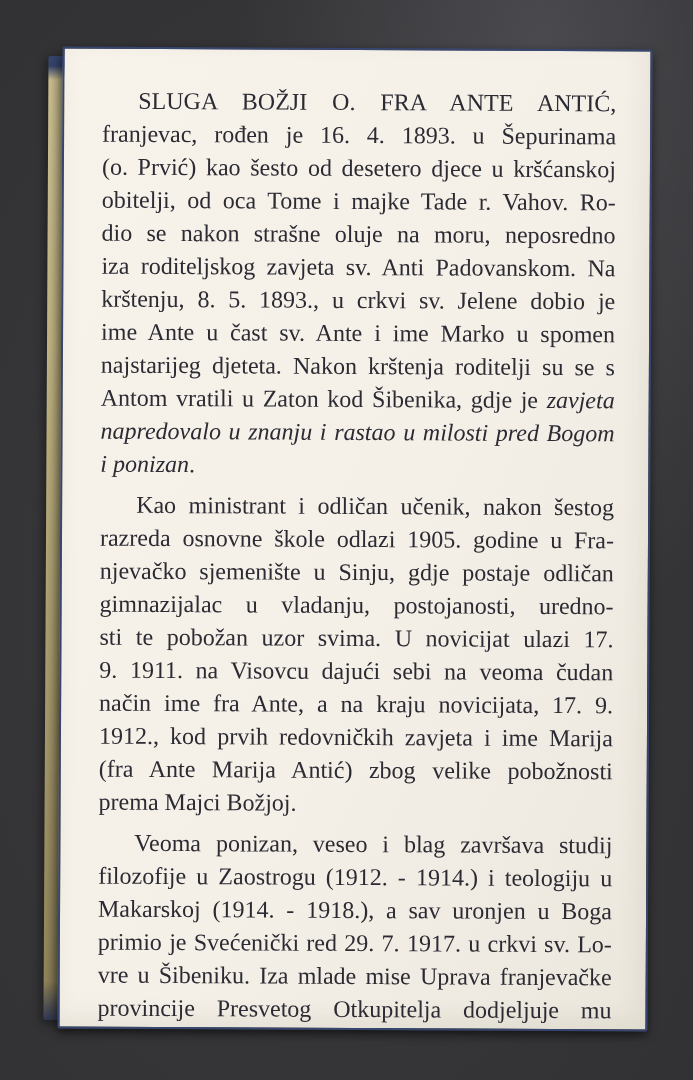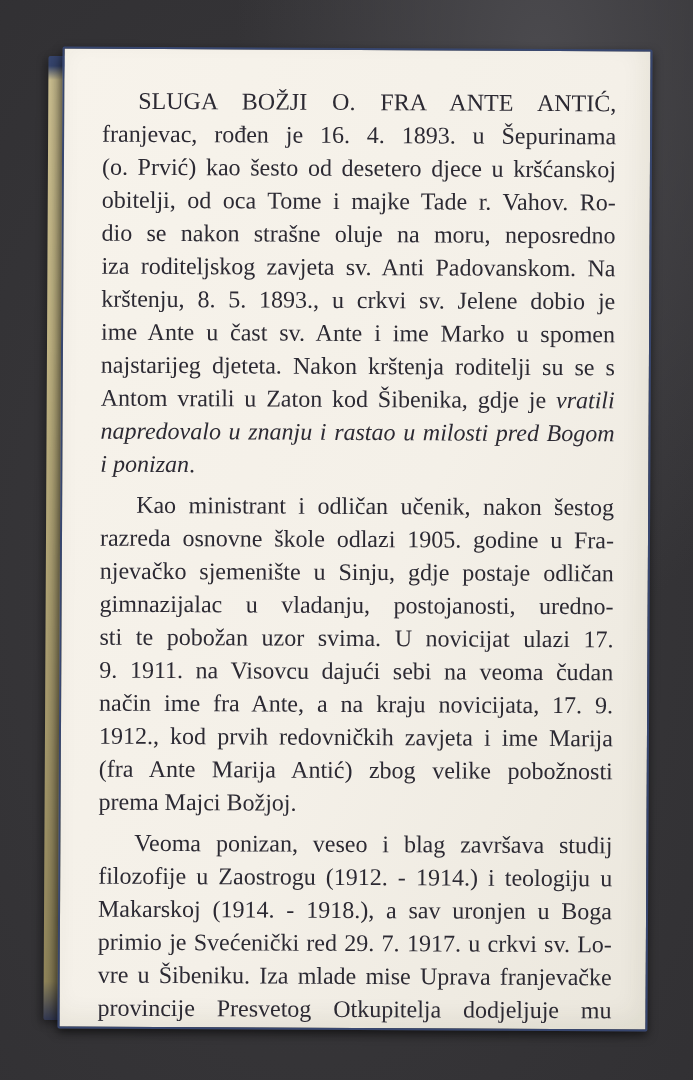--- a/index.html
+++ b/index.html
@@ -85,21 +85,21 @@
         <div class="para">
           <div class="line indent"><span>SLUGA BOŽJI O. FRA ANTE ANTIĆ,</span></div>
           <div class="line"><span>franjevac, rođen je 16. 4. 1893. u Šepurinama</span></div>
           <div class="line"><span>(o. Prvić) kao šesto od desetero djece u kršćanskoj</span></div>
           <div class="line"><span>obitelji, od oca Tome i majke Tade r. Vahov. Ro-</span></div>
           <div class="line"><span>dio se nakon strašne oluje na moru, neposredno</span></div>
           <div class="line"><span>iza roditeljskog zavjeta sv. Anti Padovanskom. Na</span></div>
           <div class="line"><span>krštenju, 8. 5. 1893., u crkvi sv. Jelene dobio je</span></div>
           <div class="line"><span>ime Ante u čast sv. Ante i ime Marko u spomen</span></div>
           <div class="line"><span>najstarijeg djeteta. Nakon krštenja roditelji su se s</span></div>
-          <div class="line"><span>Antom vratili u Zaton kod Šibenika, gdje je </span><em>vratili</em></div>
+          <div class="line"><span>Antom vratili u Zaton kod Šibenika, gdje je </span><em>zavjeta</em></div>
           <div class="line"><em>napredovalo u znanju i rastao u milosti pred Bogom</em></div>
           <div class="line last"><em>i ponizan</em><span>.</span></div>
         </div>
         <div class="para">
           <div class="line indent"><span>Kao ministrant i odličan učenik, nakon šestog</span></div>
           <div class="line"><span>razreda osnovne škole odlazi 1905. godine u Fra-</span></div>
           <div class="line"><span>njevačko sjemenište u Sinju, gdje postaje odličan</span></div>
           <div class="line"><span>gimnazijalac u vladanju, postojanosti, uredno-</span></div>
           <div class="line"><span>sti te pobožan uzor svima. U novicijat ulazi 17.</span></div>
           <div class="line"><span>9. 1911. na Visovcu dajući sebi na veoma čudan</span></div>

